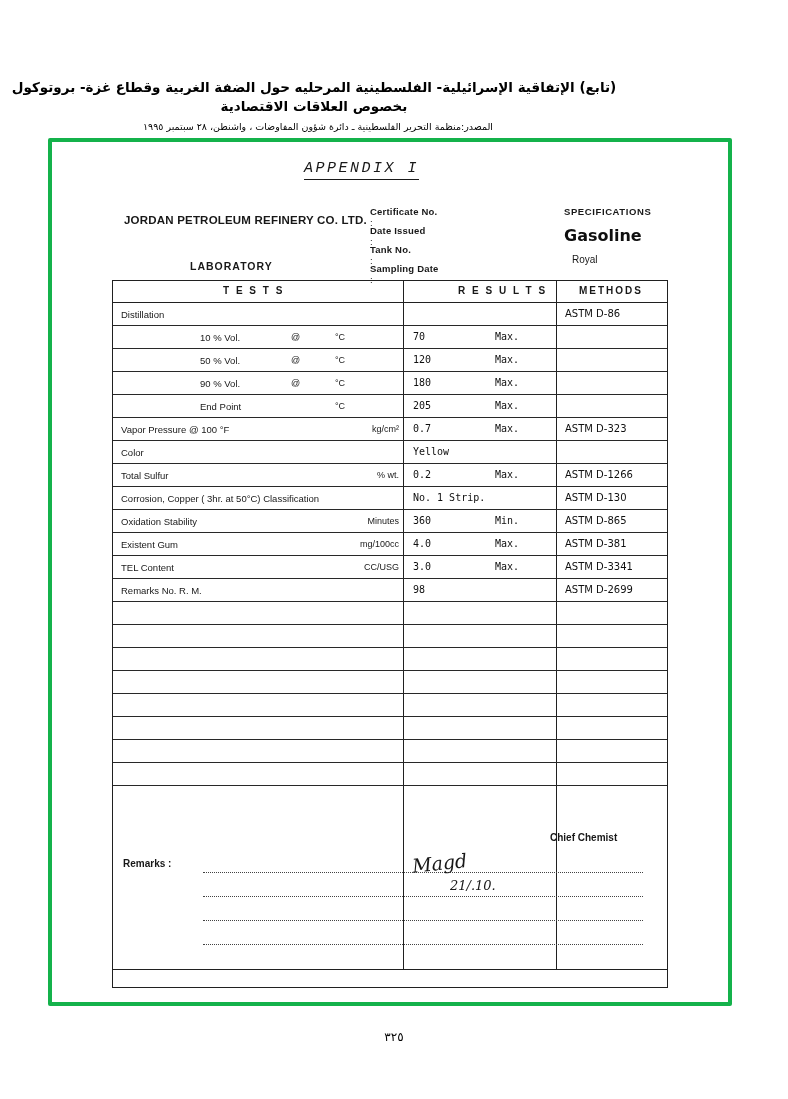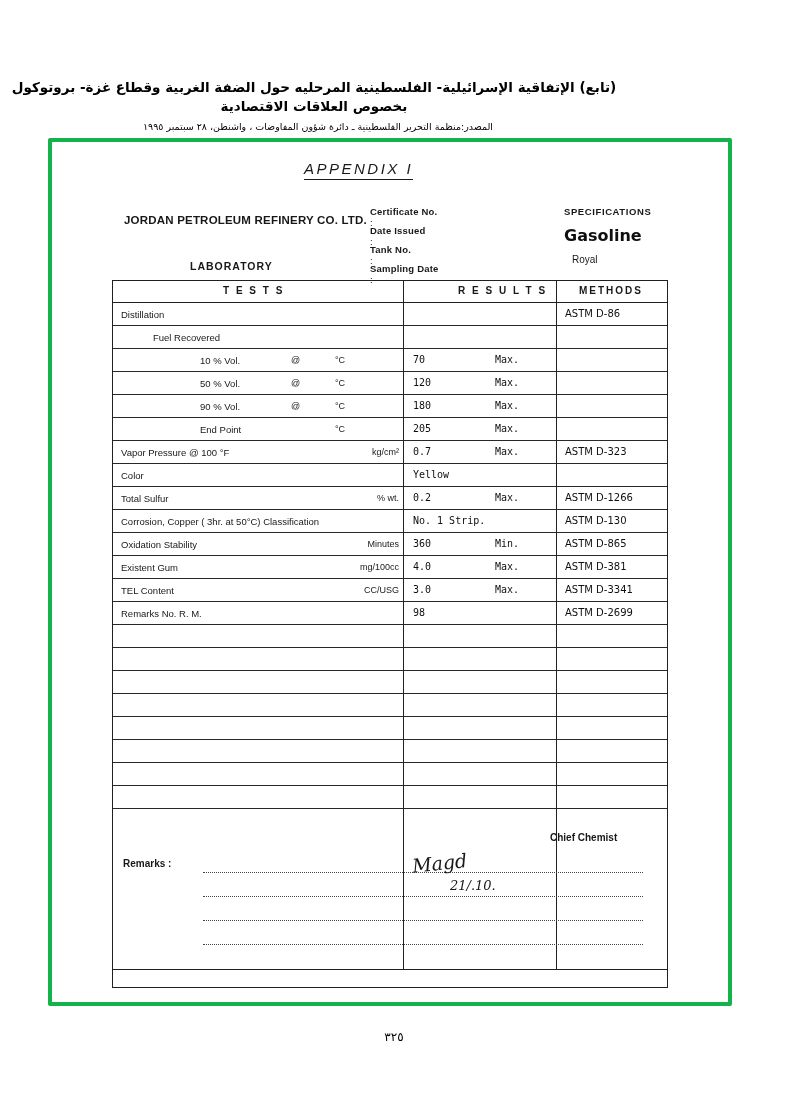--- a/index.html
+++ b/index.html
@@ -61,21 +61,21 @@
     width: 676px;
     height: 860px;
     box-sizing: border-box;
     filter: contrast(1.02);
   }
 
   .appendix-title {
     position: absolute;
     left: 252px;
     top: 18px;
-    font-family: Liberation Sans, sans-serif;
+    font-family: Liberation Mono, monospace;
     font-size: 15px;
     letter-spacing: 2.5px;
     color: #1b1b1b;
     border-bottom: 1.5px solid #1b1b1b;
     padding-bottom: 2px;
     font-style: italic;
     text-align: right;
   }
 
   .company-name {
@@ -369,23 +369,20 @@
       </div>
       <div class="col-sep c1"></div>
       <div class="col-sep c2"></div>
 
       <div class="rows" id="table-rows">
           <div class="row">
             <div class="cell-test">Distillation</div>
             <div class="cell-method">ASTM D-86</div>
           </div>
           <div class="row">
-            <div class="cell-test indent">Fuel Recovered</div>
-          </div>
-          <div class="row">
             <div class="cell-test indent2">10 % Vol.</div>
             <div class="cell-unit u-at">@</div>
             <div class="cell-unit u-deg">°C</div>
             <div class="cell-result">70</div>
             <div class="cell-limit">Max.</div>
           </div>
           <div class="row">
             <div class="cell-test indent2">50 % Vol.</div>
             <div class="cell-unit u-at">@</div>
             <div class="cell-unit u-deg">°C</div>

